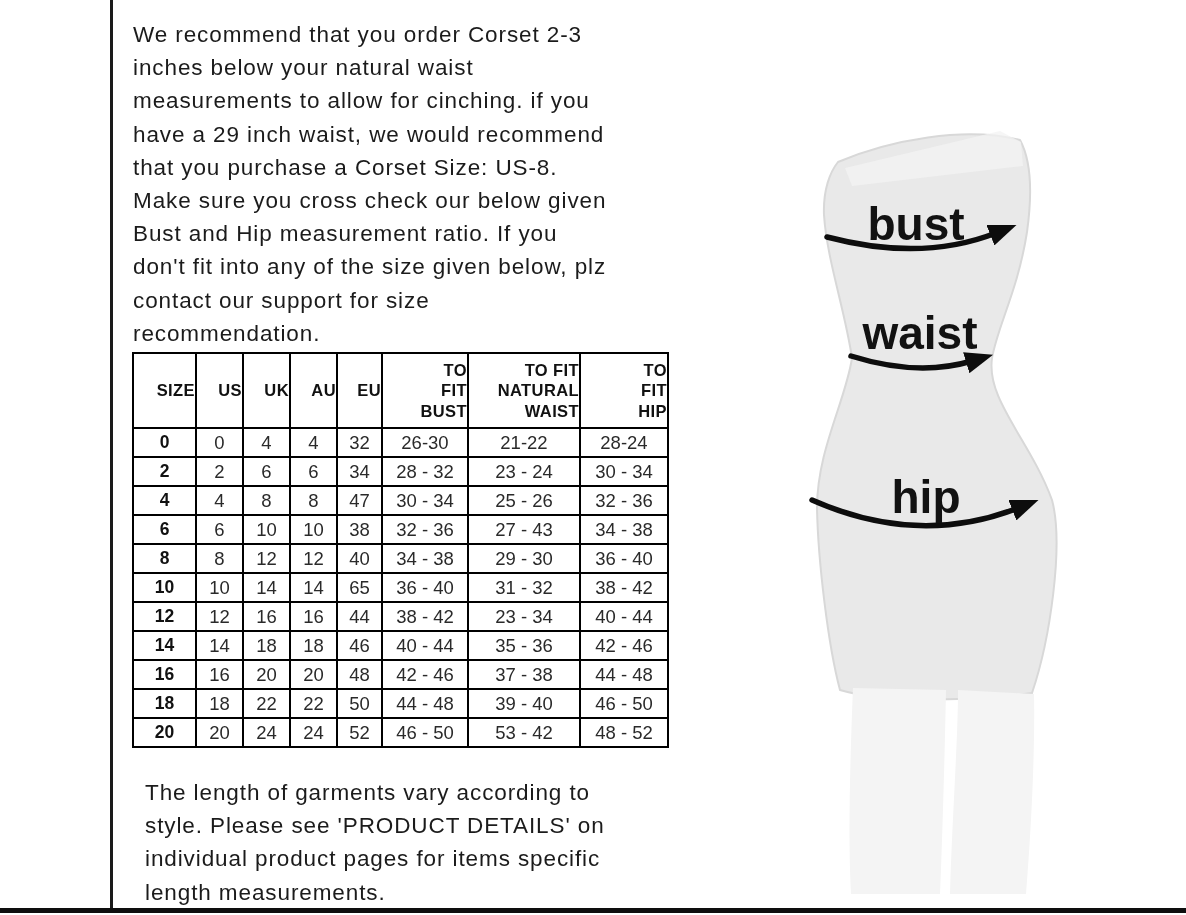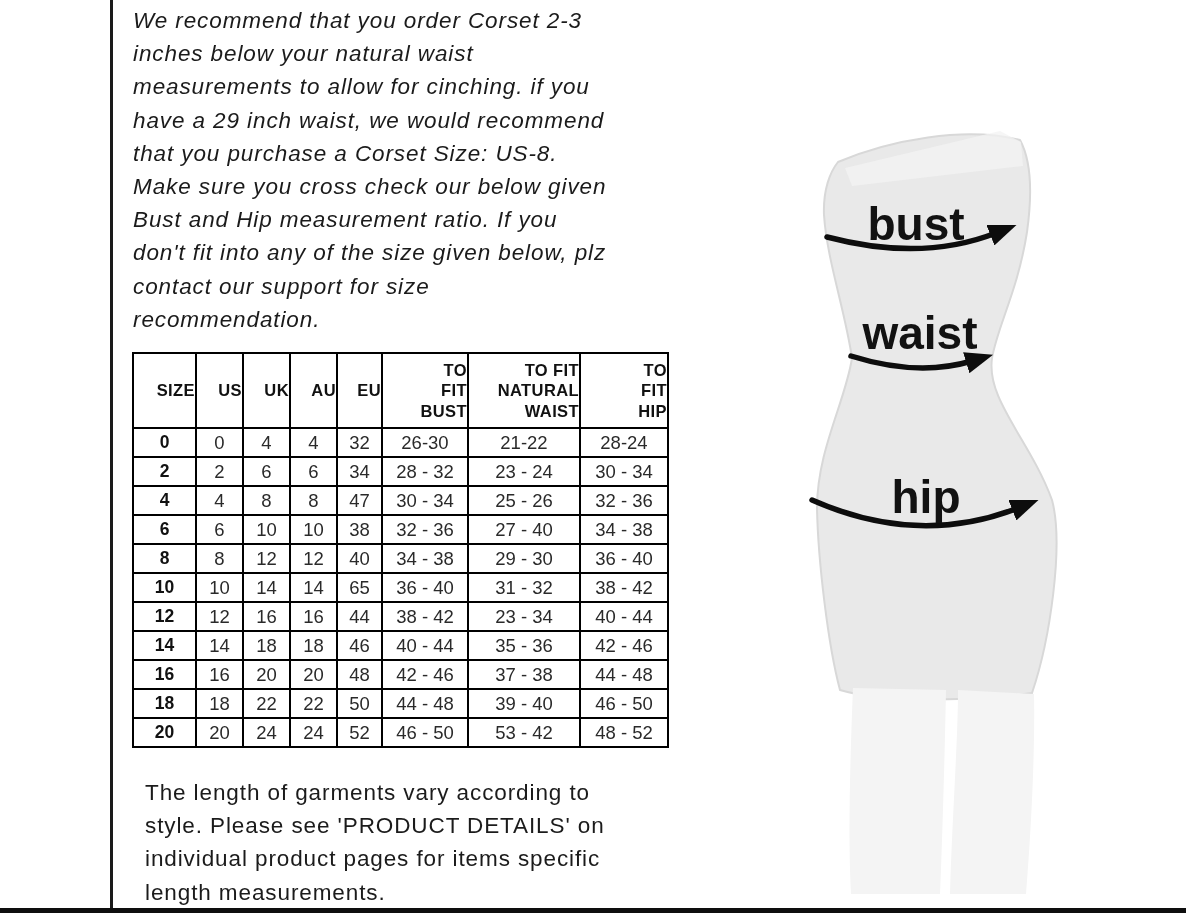--- a/index.html
+++ b/index.html
@@ -30,21 +30,21 @@
   .para {
     position: absolute;
     left: 133px;
     width: 620px;
     font-size: 22.5px;
     line-height: 33.2px;
     letter-spacing: 0.9px;
     color: #1b1b1b;
     white-space: pre-line;
   }
-  .intro { top: 4px; font-style: italic; }
+  .intro { top: 18px; }
   .footer { top: 776px; margin-left: 12px; }
   table.size-table {
     position: absolute;
     left: 132px; top: 352px;
     width: 535px;
     border-collapse: collapse;
     table-layout: fixed;
   }
   .size-table th, .size-table td {
     border: 2.6px solid #000000;
@@ -164,21 +164,21 @@
           <td>25 - 26</td>
           <td>32 - 36</td>
         </tr>
         <tr>
           <td class="size-col">6</td>
           <td>6</td>
           <td>10</td>
           <td>10</td>
           <td>38</td>
           <td>32 - 36</td>
-          <td>27 - 40</td>
+          <td>27 - 43</td>
           <td>34 - 38</td>
         </tr>
         <tr>
           <td class="size-col">8</td>
           <td>8</td>
           <td>12</td>
           <td>12</td>
           <td>40</td>
           <td>34 - 38</td>
           <td>29 - 30</td>

